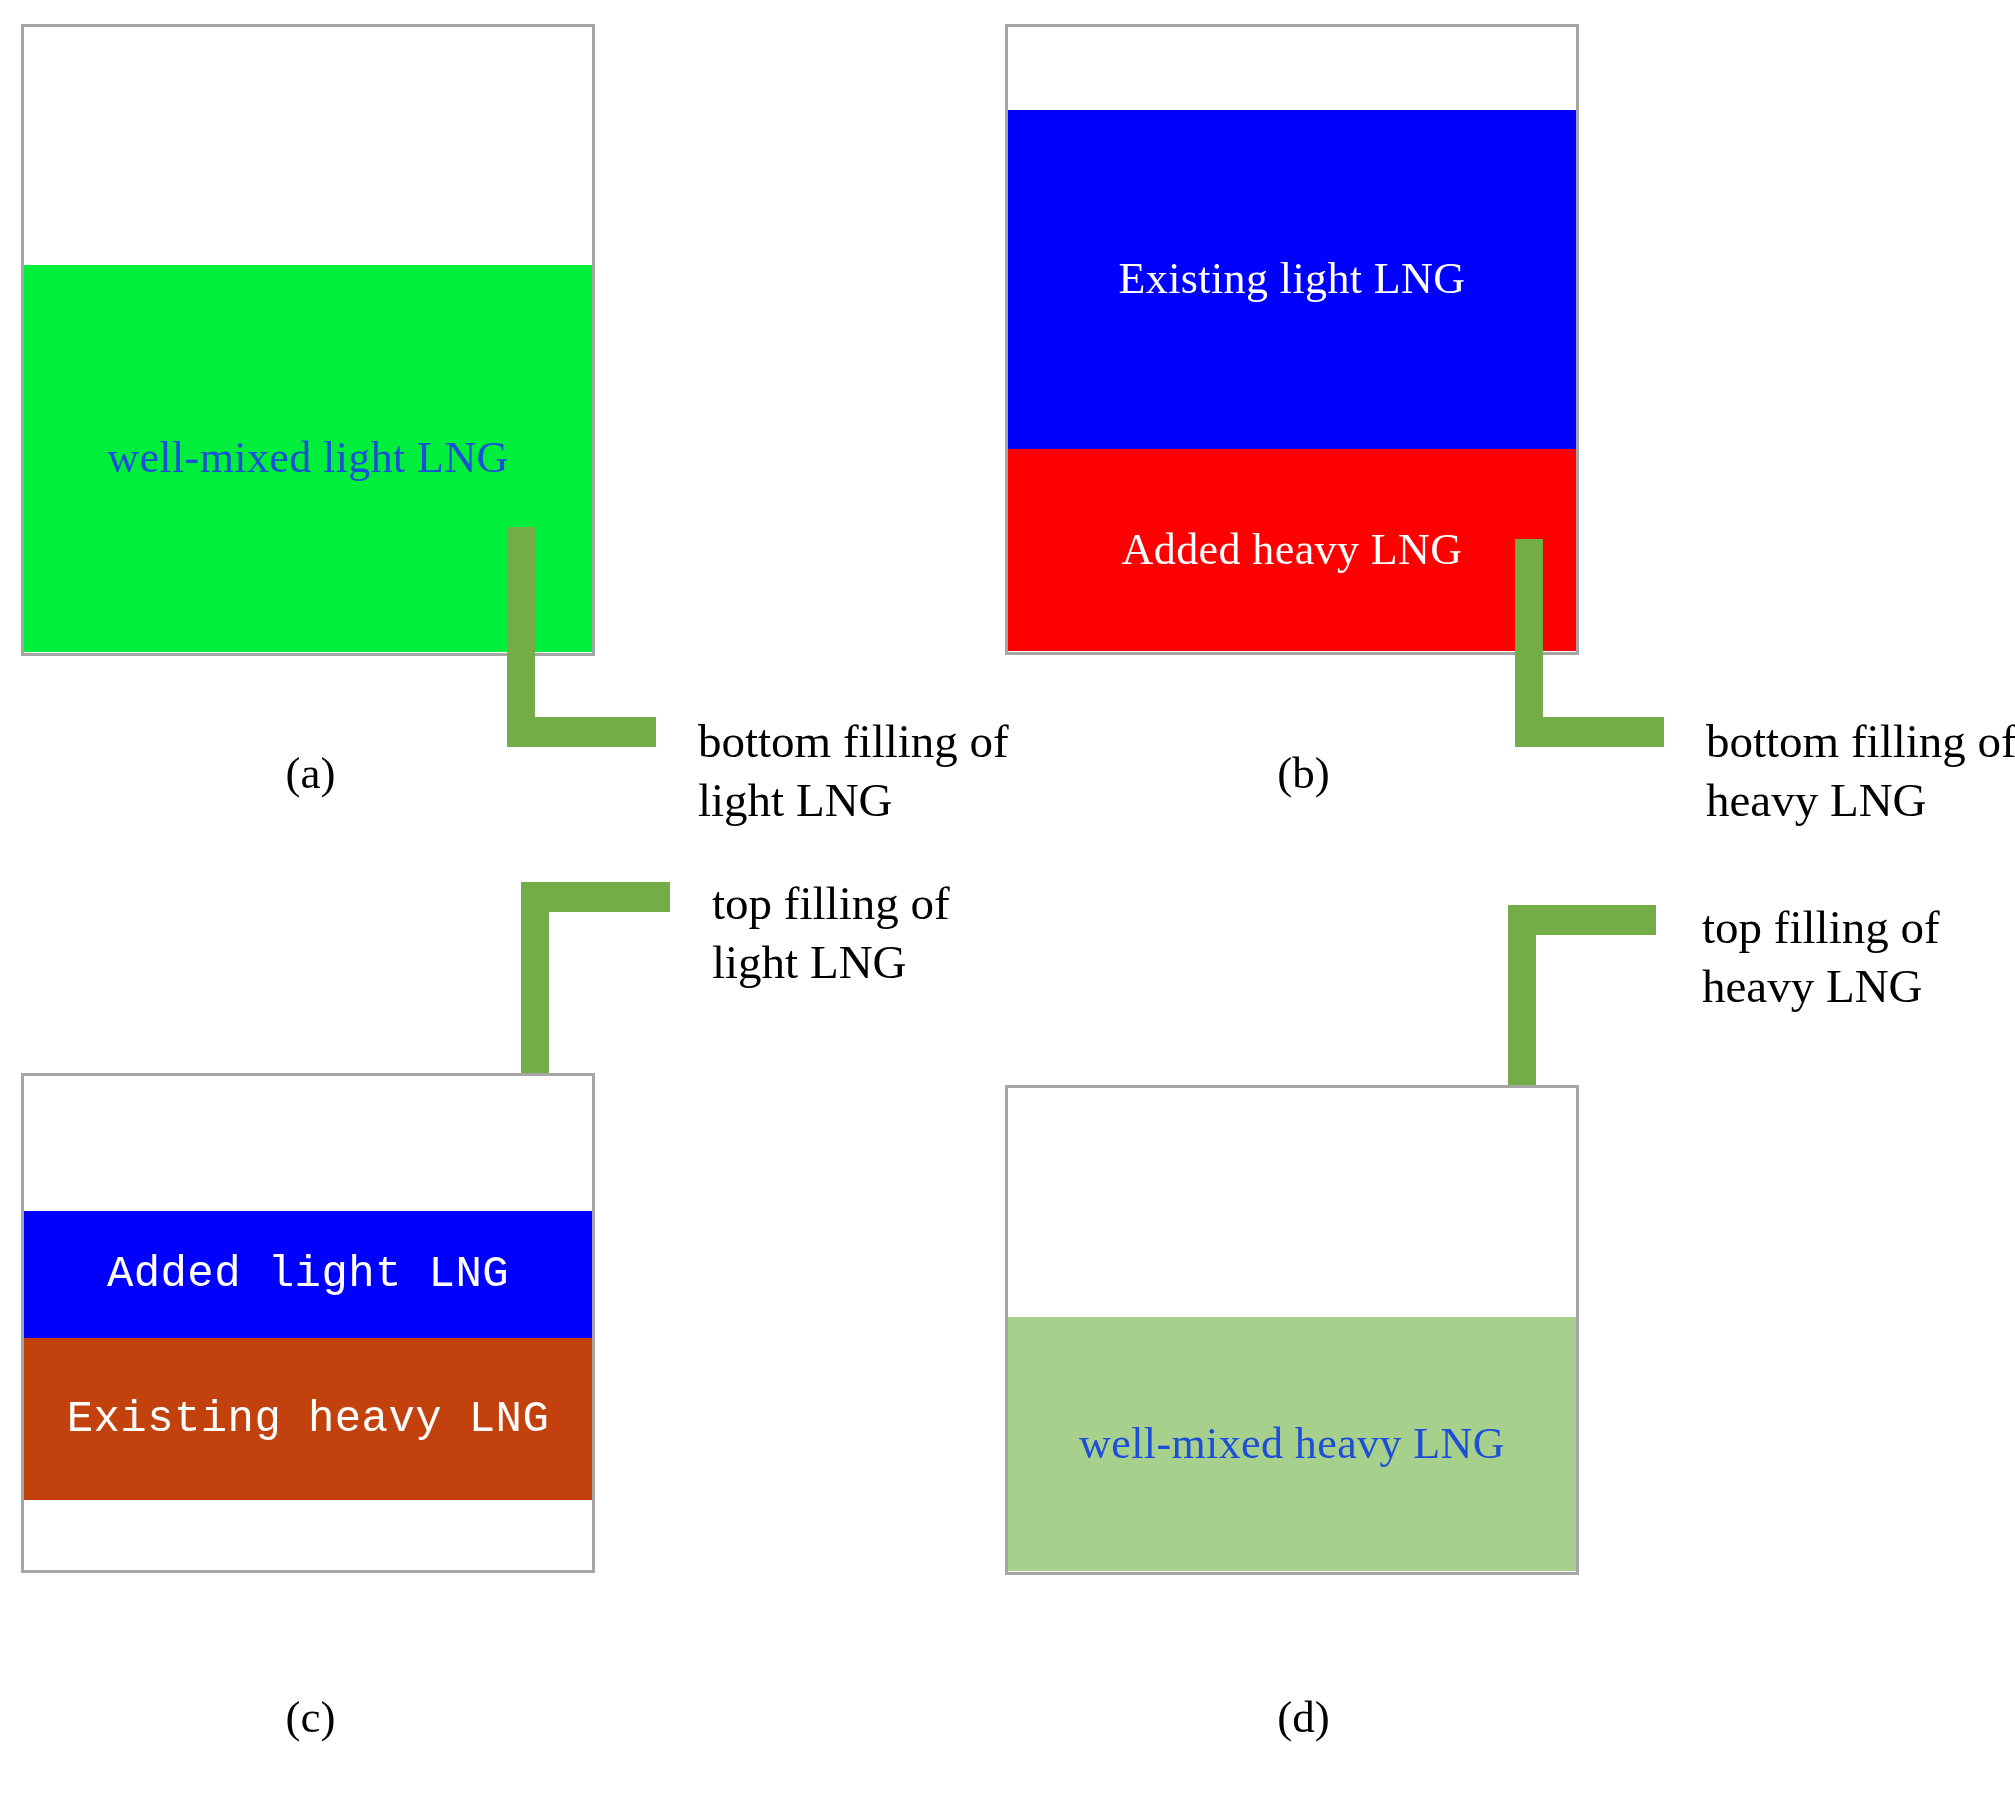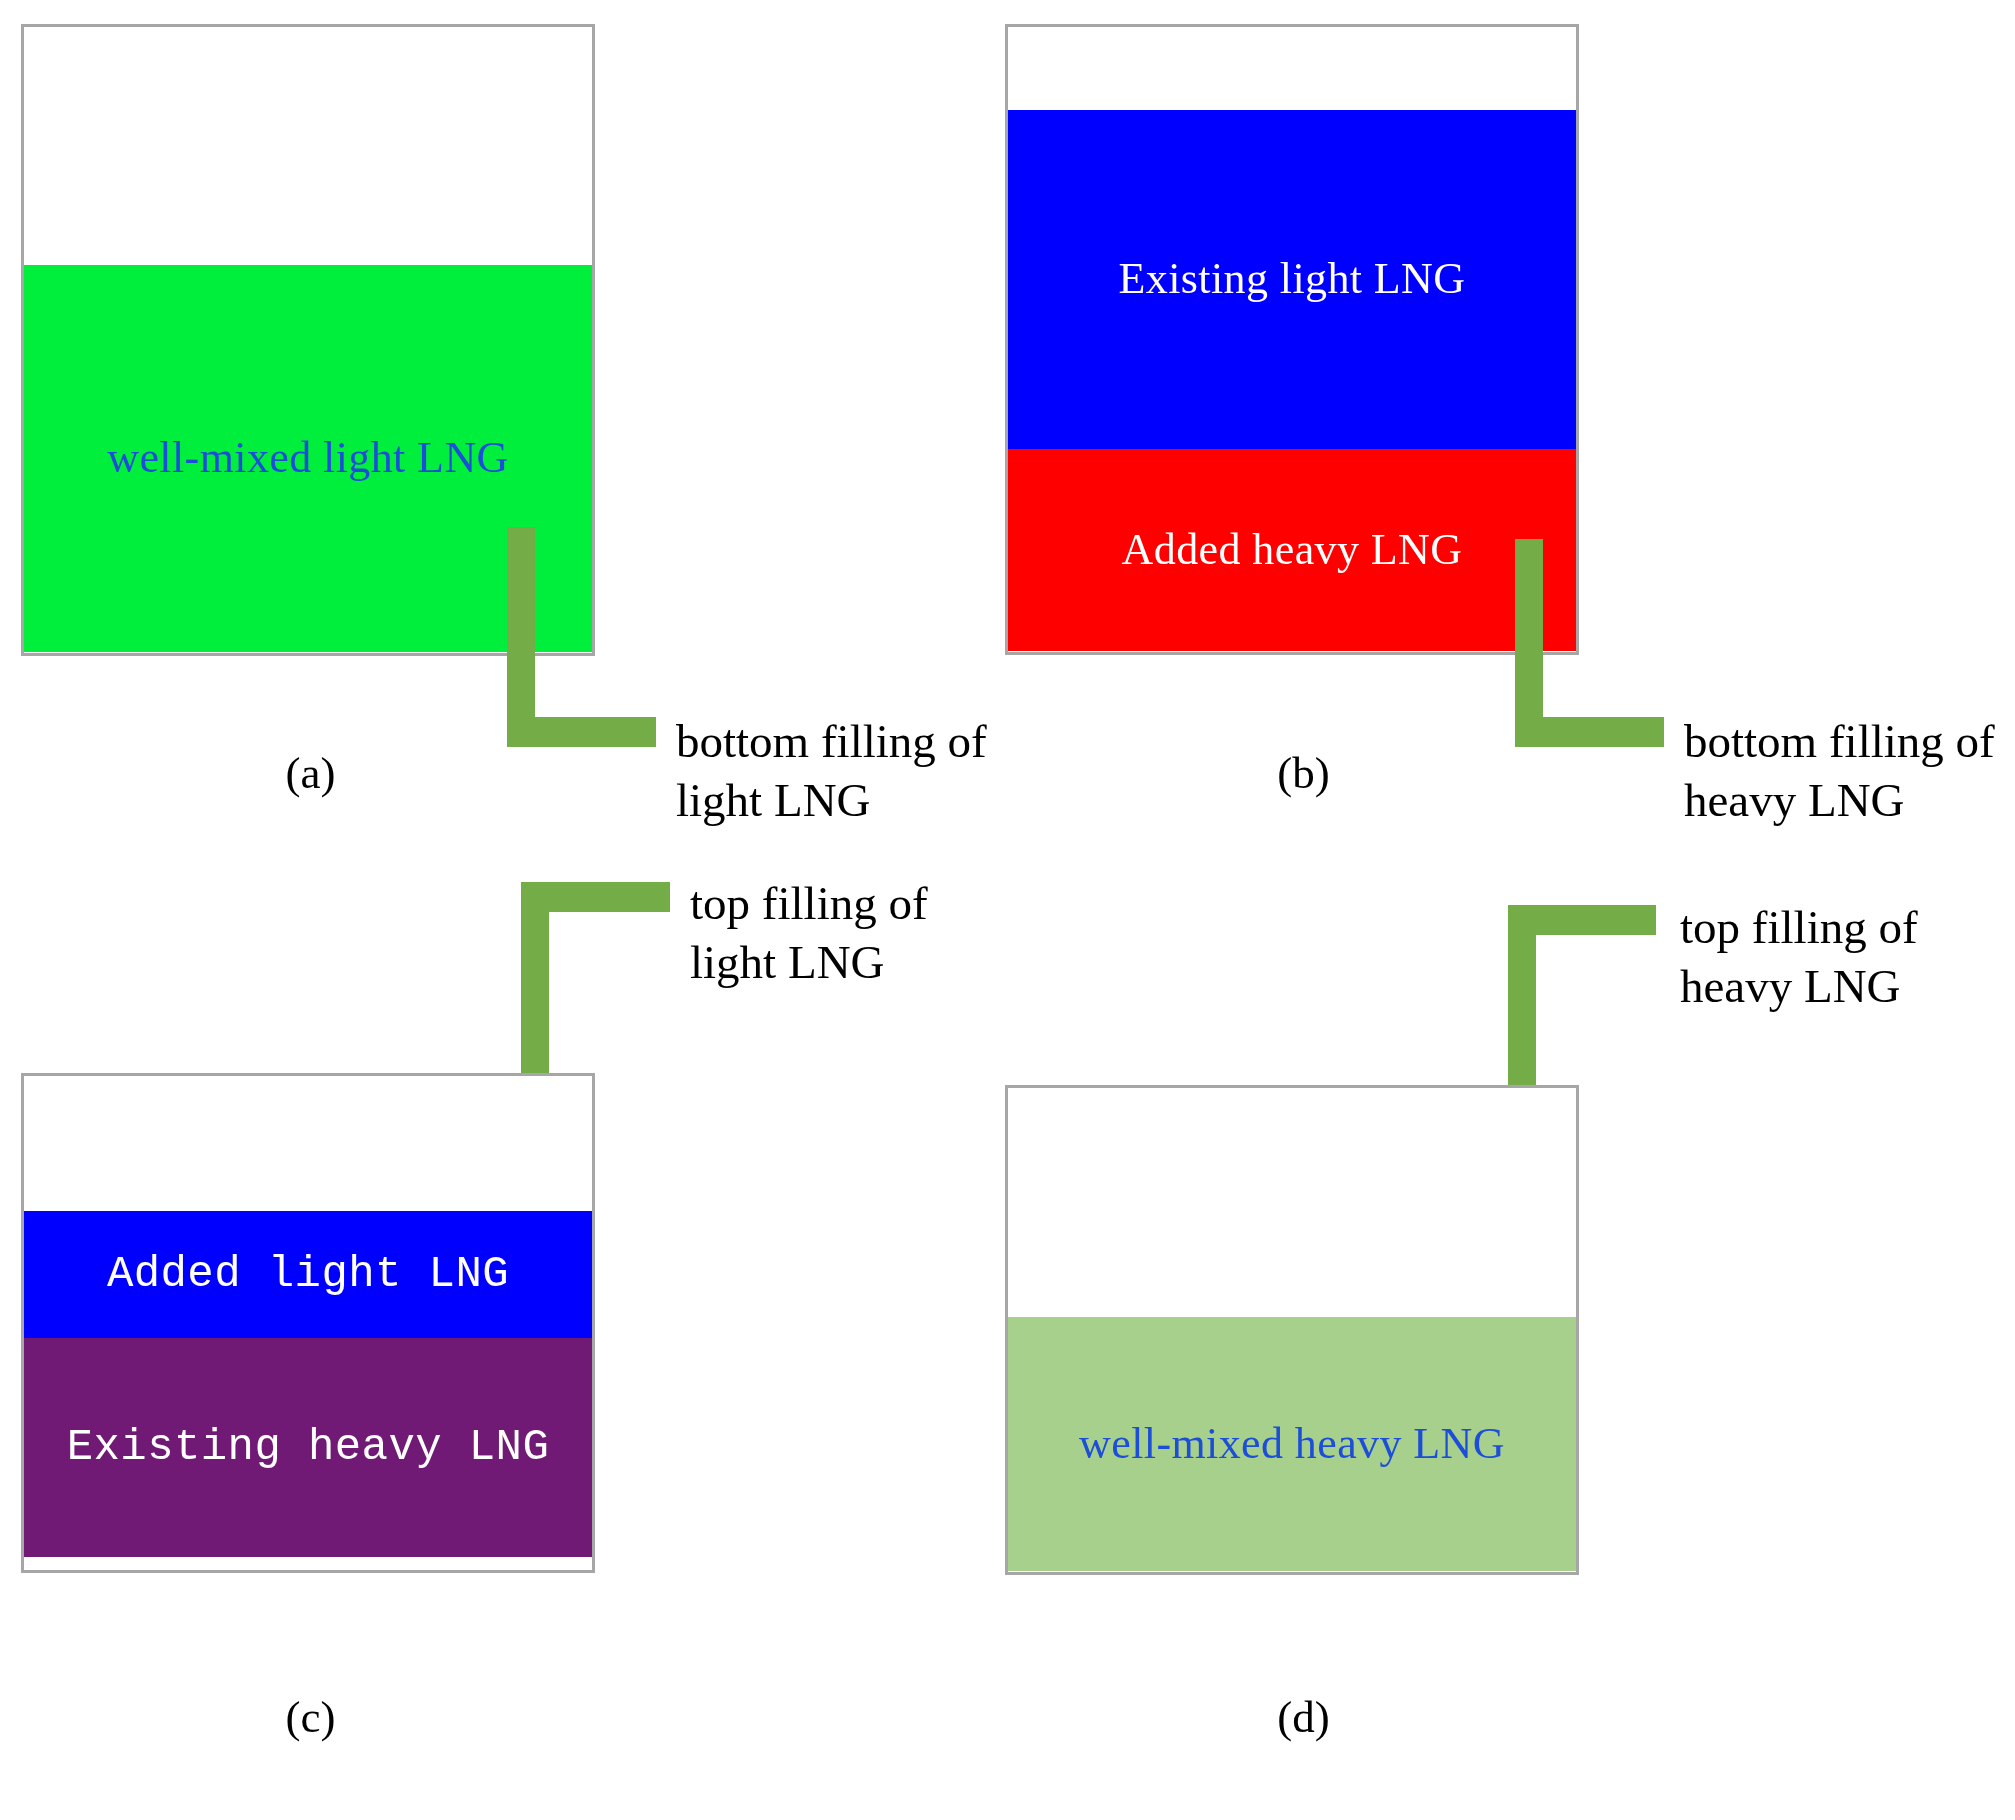--- a/index.html
+++ b/index.html
@@ -44,20 +44,21 @@
     color:#000;
     text-align:center;
     white-space:nowrap;
   }
   .pipe-note {
     position:absolute;
     font-size:47px;
     line-height:1.25;
     color:#000;
     white-space:pre-line;
+    margin-left:22px;
   }
 </style>
 </head>
 <body>
 
 <div id="stage">
 
   <div class="tank" style="left:21px; top:24px; width:574px; height:632px;">
     <div class="layer" style="top:0px; height:238px; background:#ffffff;"></div>
     <div class="layer" style="top:238px; height:387px; background:#00EE3C;">
@@ -95,21 +96,21 @@
   <div class="pipe" style="left:521px; top:882px; width:149px; height:30px;"></div>
 
   <div class="pipe-note" style="left:690px; top:874px; width:437px;">top filling of
 light LNG</div>
 
   <div class="tank" style="left:21px; top:1073px; width:574px; height:500px;font-family:Liberation Mono, monospace;">
     <div class="layer" style="top:0px; height:135px; background:#ffffff;"></div>
     <div class="layer" style="top:135px; height:127px; background:#0000FF;">
       <span class="layer-label lbl-light">Added light LNG</span>
     </div>
-    <div class="layer" style="top:262px; height:219px; background:#701a75;">
+    <div class="layer" style="top:262px; height:162px; background:#c2410c;">
       <span class="layer-label lbl-light">Existing heavy LNG</span>
     </div>
   </div>
 
   <div class="panel-caption" style="left:233px; top:1691px; width:155px;">(c)</div>
 
   <div class="pipe" style="left:1508px; top:905px; width:28px; height:233px;"></div>
   <div class="pipe" style="left:1508px; top:905px; width:148px; height:30px;"></div>
 
   <div class="pipe-note" style="left:1680px; top:898px; width:331px;">top filling of

